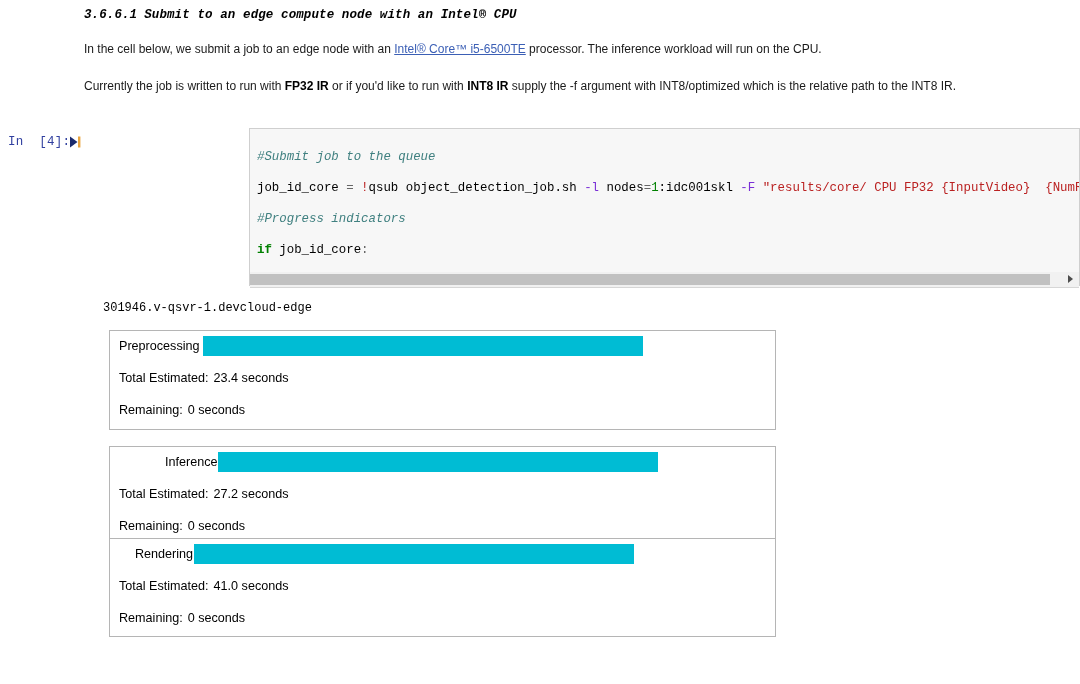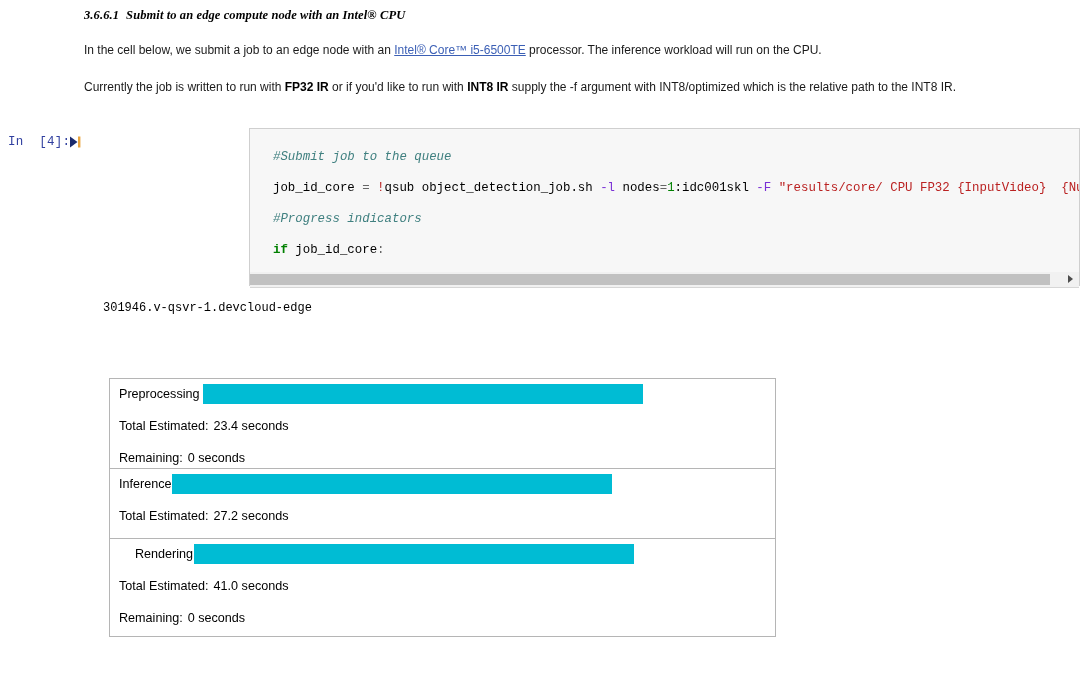--- a/index.html
+++ b/index.html
@@ -17,21 +17,21 @@
   }
 
   
   .prose {
     position: absolute;
     left: 84px;
     top: 0;
     width: 966px;
   }
   .section-heading {
-    font-family: Liberation Serif, serif;
+    font-family: Liberation Mono, monospace;
     font-size: 12.5px;
     font-weight: bold;
     font-style: italic;
     color: #000000;
     margin: 8px 0 0 0;
     letter-spacing: 0.1px;
   }
   .section-heading .num { margin-right: 7px; }
   .para {
     font-size: 12px;
@@ -89,21 +89,21 @@
   .code-inner {
     position: absolute;
     left: 0; top: 0; right: 0;
     padding: 5px 0 0 7px;
     font-family: "Liberation Mono", monospace;
     font-size: 12.4px;
     line-height: 15.6px;
     white-space: pre;
     color: #000000;
   }
-  .code-line { height: 15.6px; margin-left: 16px; }
+  .code-line { height: 15.6px; }
   .tok-comment { color: #408080; font-style: italic; }
   .tok-name    { color: #000000; }
   .tok-op      { color: #666666; }
   .tok-kw      { color: #008000; font-weight: bold; }
   .tok-builtin { color: #008000; }
   .tok-str     { color: #BA2121; }
   .tok-num     { color: #008000; }
   .tok-magic   { color: #000000; }
   .tok-opt     { color: #7a2fd6; }
   .tok-brace   { color: #BA2121; }
@@ -155,22 +155,22 @@
   }
 
   .progress-box {
     position: absolute;
     left: 109px;
     width: 667px;
     box-sizing: border-box;
     border: 1px solid #b5b5b5;
     background: #ffffff;
   }
-  .pb1 { top: 330px; height: 100px; margin-top: 48px; }
-  .pb2 { top: 468px; height: 115px; }
+  .pb1 { top: 330px; height: 100px; }
+  .pb2 { top: 446px; height: 115px; padding-left: 46px; }
   .pb3 { top: 538px; height: 99px; padding-left: 16px; }
 
   .pb-row1 {
     position: relative;
     height: 30px;
   }
   .pb-label {
     position: absolute;
     left: 9px;
     top: 8px;

